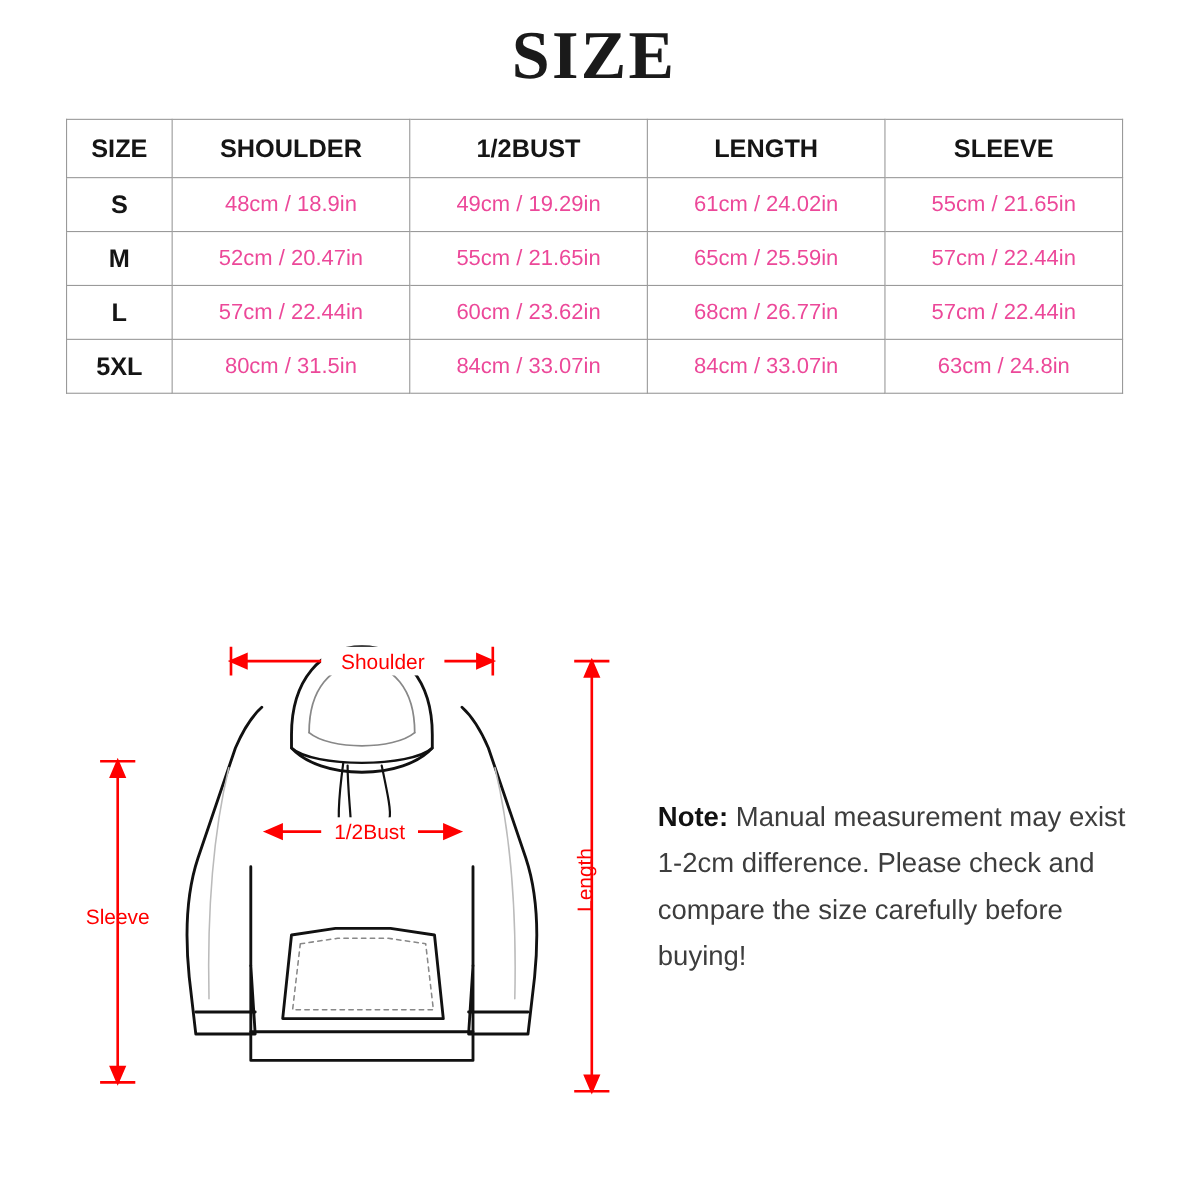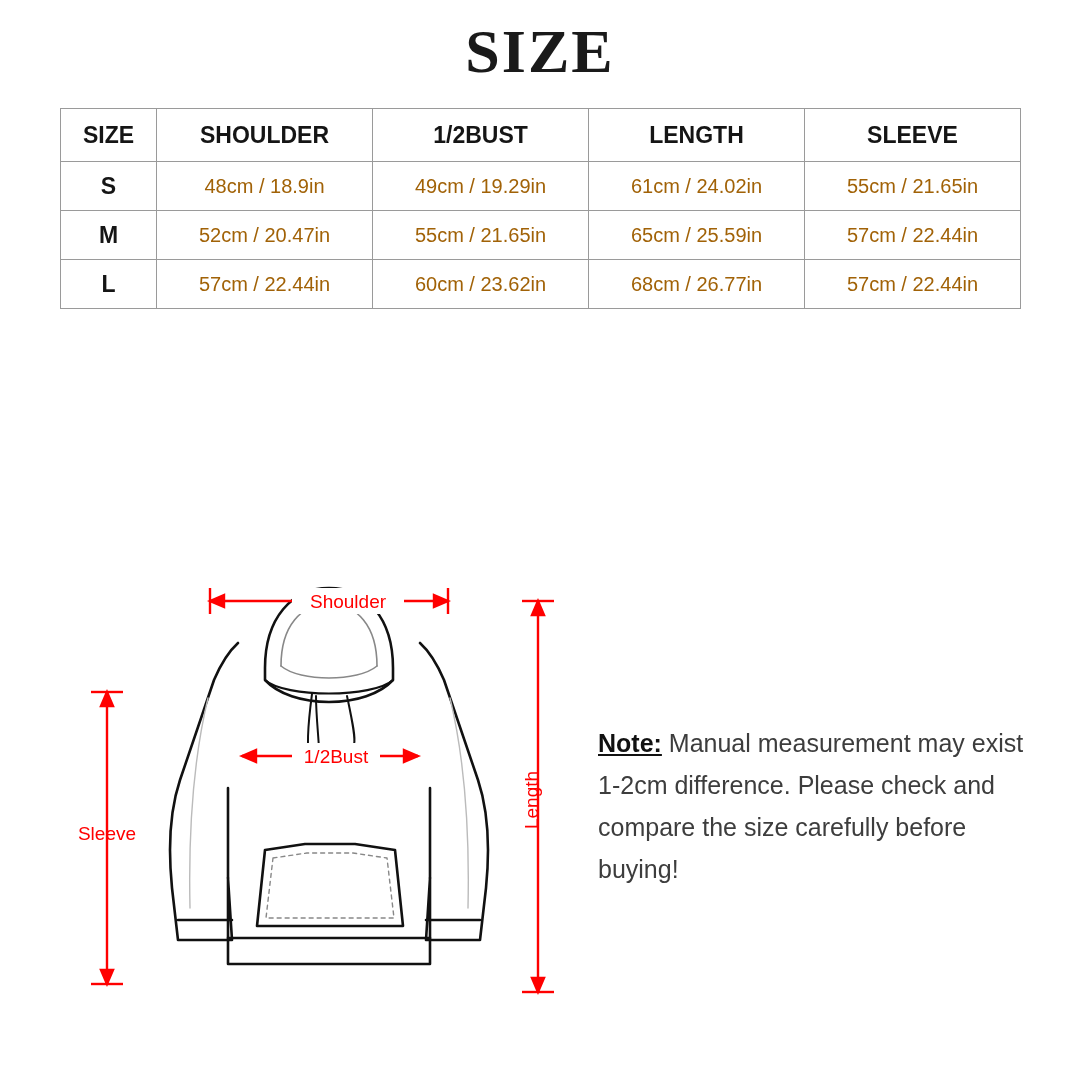--- a/index.html
+++ b/index.html
@@ -44,21 +44,21 @@
     width: 960px;
     border-collapse: collapse;
     table-layout: fixed;
   }
   .size-table td, .size-table th {
     border: 1px solid #9a9a9a;
     height: 48px;
     text-align: center;
     vertical-align: middle;
     font-size: 20px;
-    color: #a16207;
+    color: #ec4899;
     font-weight: normal;
     padding: 0;
   }
   .size-table thead th {
     font-size: 23px;
     font-weight: 700;
     color: #151515;
     height: 52px;
   }
   .size-table tbody td.size-cell {
@@ -85,21 +85,20 @@
     left: 598px;
     top: 722px;
     width: 430px;
     font-size: 25px;
     line-height: 42px;
     color: #3d3d3d;
   }
   .note b {
     color: #111;
     font-weight: 700;
-    text-decoration: underline;
   }
 </style>
 </head>
 <body>
 
 <div id="page">
 
   <div class="title">SIZE</div>
 
   <table class="size-table">
@@ -133,20 +132,27 @@
         <td>55cm / 21.65in</td>
         <td>65cm / 25.59in</td>
         <td>57cm / 22.44in</td>
       </tr>
       <tr>
         <td class="size-cell">L</td>
         <td>57cm / 22.44in</td>
         <td>60cm / 23.62in</td>
         <td>68cm / 26.77in</td>
         <td>57cm / 22.44in</td>
+      </tr>
+      <tr>
+        <td class="size-cell">5XL</td>
+        <td>80cm / 31.5in</td>
+        <td>84cm / 33.07in</td>
+        <td>84cm / 33.07in</td>
+        <td>63cm / 24.8in</td>
       </tr>
     </tbody>
   </table>
 
   <div class="illus">
     <svg width="540" height="470" viewBox="0 0 540 470" xmlns="http://www.w3.org/2000/svg">
       <g fill="none" stroke="#111111" stroke-width="2.6" stroke-linejoin="round" stroke-linecap="round">
 
         <path d="M178 95
                  C 168 104, 160 118, 154 132

